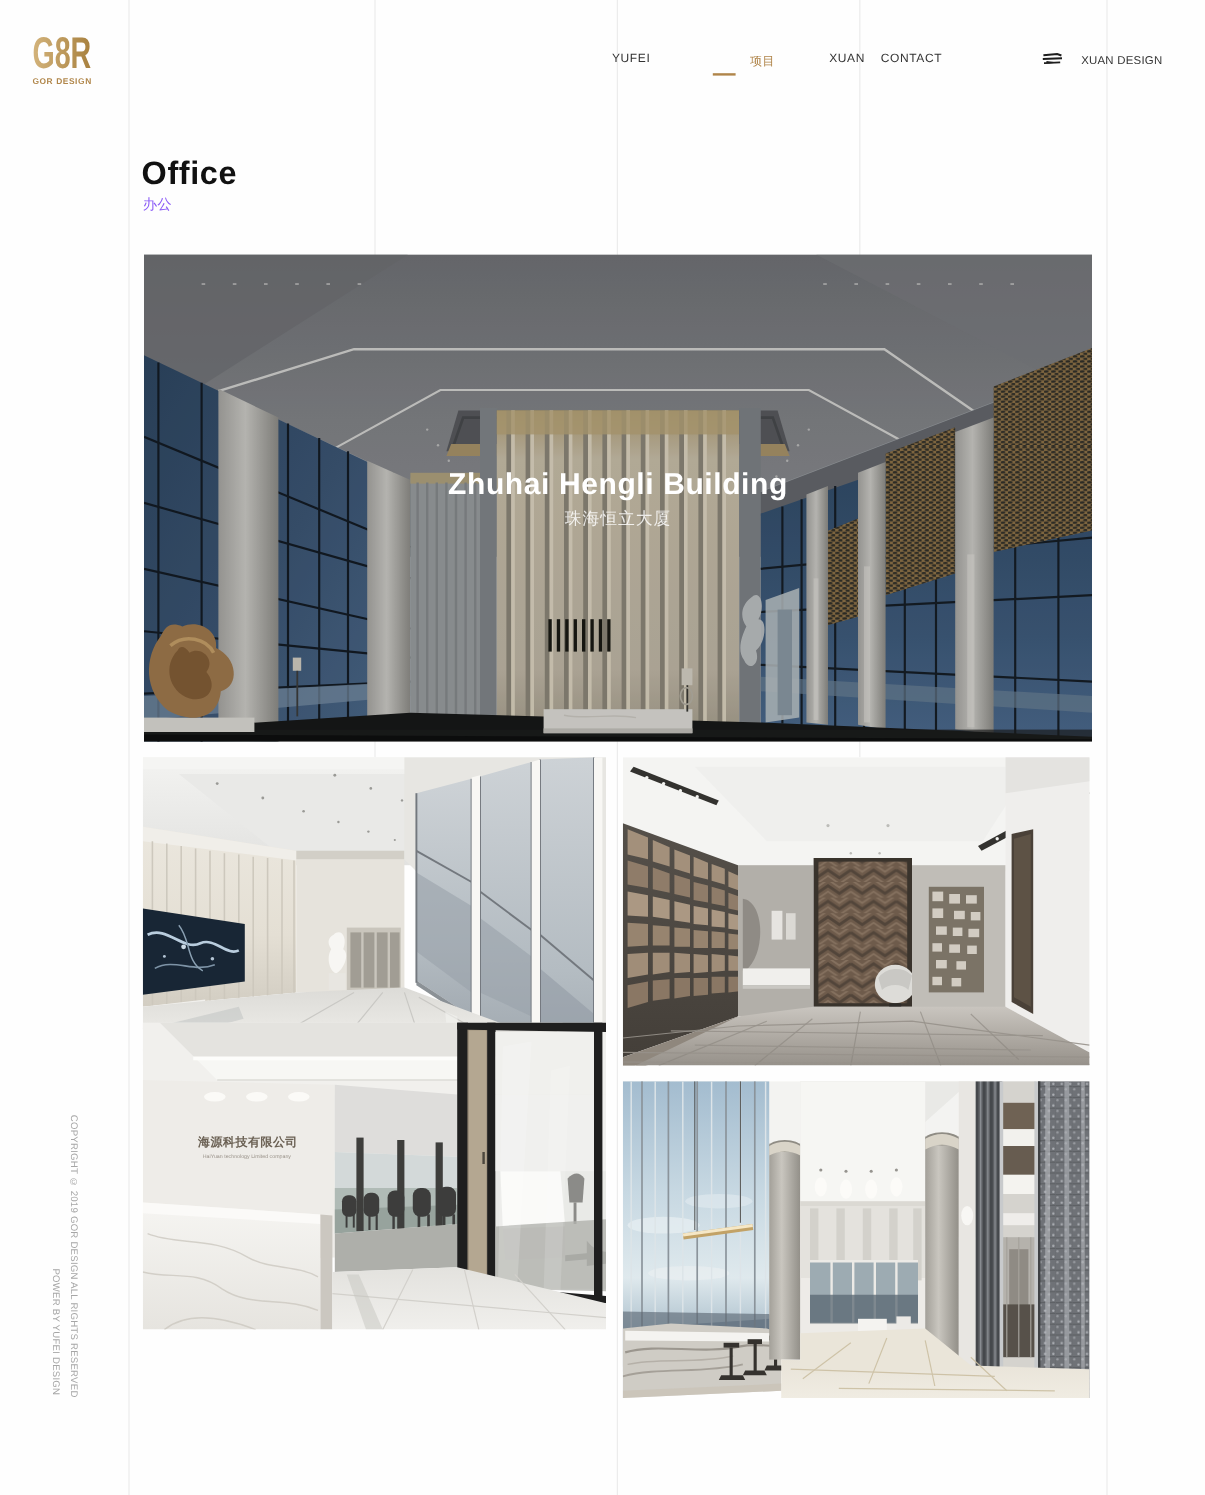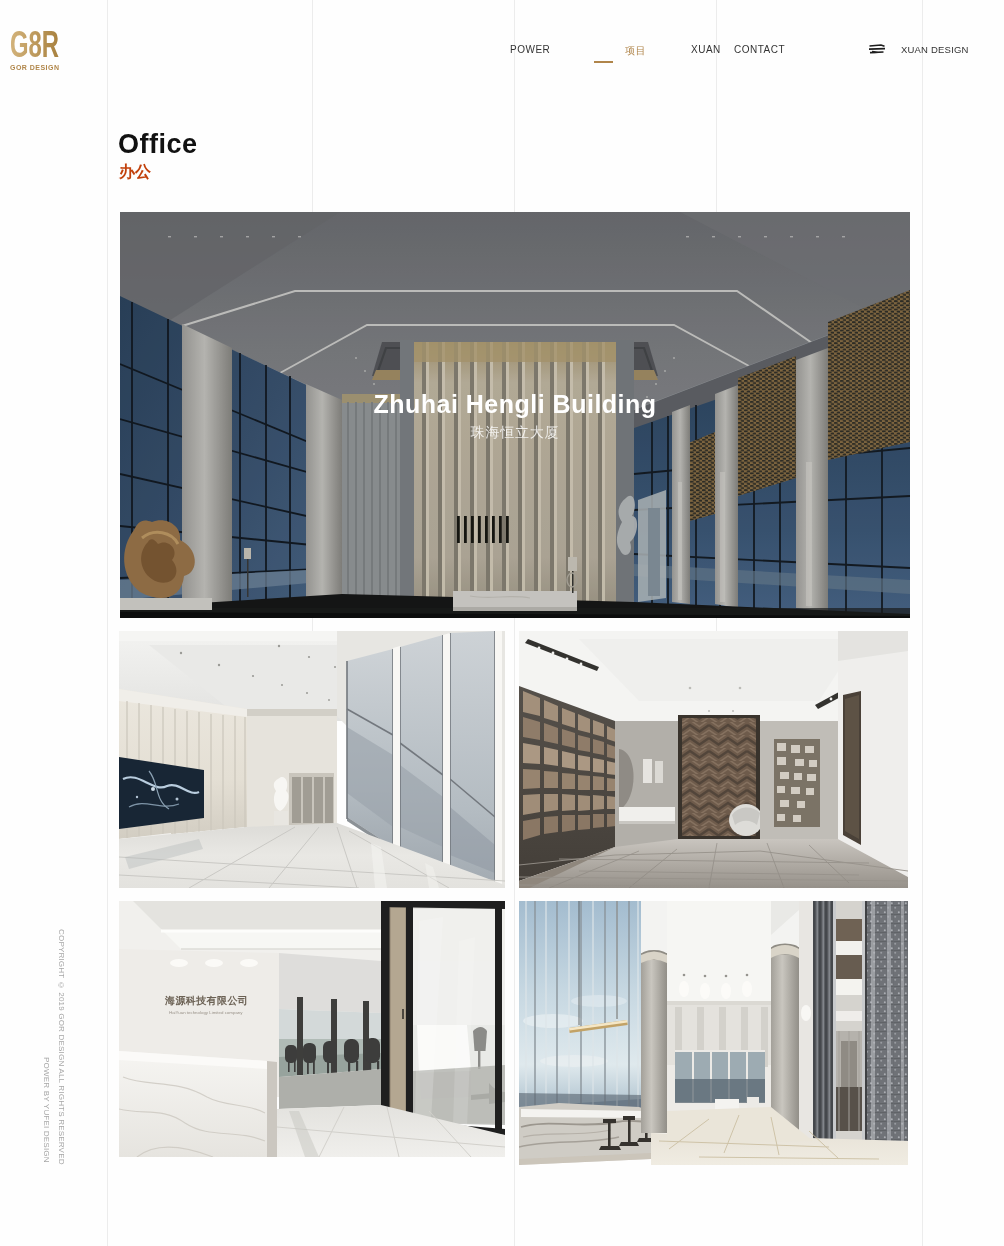--- a/index.html
+++ b/index.html
@@ -15,55 +15,55 @@
 <div class="vline" style="left:107px;height:1246px;"></div>
 
 <div class="vline" style="left:312px;height:631px;"></div>
 
 <div class="vline" style="left:514px;height:1246px;"></div>
 
 <div class="vline" style="left:716px;height:631px;"></div>
 
 <div class="vline" style="left:922px;height:1246px;"></div>
 
-<div class="abs" style="left:10px;top:28px;width:80px;height:45px;">
+<div class="abs" style="left:27px;top:28px;width:80px;height:45px;">
 <svg width="80" height="45" viewBox="0 0 80 45">
 <defs>
 <linearGradient id="gold" x1="0" y1="0" x2="1" y2="0">
 <stop offset="0" stop-color="#d3b37b"></stop>
           <stop offset="1" stop-color="#a8813f"></stop>
 </linearGradient>
 </defs>
 <text x="0" y="28.5" font-family="Liberation Sans" font-weight="bold" font-size="37" fill="url(#gold)" textLength="49" lengthAdjust="spacingAndGlyphs">G8R</text>
 <text x="0" y="42" font-family="Liberation Sans" font-weight="bold" font-size="7" fill="#b1874b" textLength="49" lengthAdjust="spacing">GOR DESIGN</text>
 </svg>
 </div>
 
-<div class="nav" style="left:510px;">POWER</div>
+<div class="nav" style="left:510px;">YUFEI</div>
 
 <div class="nav" style="left:593px;color:#b0854a;margin-left:32px;">项目</div>
 
 <div class="abs" style="left:594px;top:61px;width:19px;height:2px;background:#b0854a;"></div>
 
 <div class="nav" style="left:691px;">XUAN</div>
 
 <div class="nav" style="left:734px;">CONTACT</div>
 
 <div class="nav" style="left:868px;letter-spacing:0.2px;">
   <svg width="18" height="10" viewBox="0 0 18 10" style="vertical-align:-1px;">
     <path d="M1.5 2 L13 1 L16.5 2.2" stroke="#1d1d1d" stroke-width="1.7" fill="none"></path>
     <path d="M1 5.1 L17 4.6" stroke="#1d1d1d" stroke-width="1.7" fill="none"></path>
     <path d="M4 7.6 L10 8.4 L2 8.6 L15.5 8" stroke="#1d1d1d" stroke-width="1.6" fill="none"></path>
   </svg>
   <span style="margin-left:12px;font-size:9.5px;">XUAN DESIGN</span>
 </div>
 
 <div class="abs" style="left:118px;top:129px;font-size:27px;font-weight:bold;color:#111;letter-spacing:0.5px;">Office</div>
 
-<div class="abs" style="left:119px;top:162px;font-size:16px;font-weight:bold;color:#c2410c;">办公</div>
+<div class="abs" style="left:119px;top:162px;font-size:12px;font-weight:normal;color:#8b5cf6;">办公</div>
 
 <div class="abs" style="left:120px;top:212px;width:790px;height:406px;">
 <svg width="790" height="406" viewBox="0 0 790 406" id="hero">
 <defs>
 <linearGradient id="hceil" x1="0" y1="0" x2="0" y2="1">
  <stop offset="0" stop-color="#717376"></stop>
           <stop offset="0.55" stop-color="#838588"></stop>
           <stop offset="1" stop-color="#8c8e91"></stop>
 </linearGradient>
 <linearGradient id="hglassL" x1="0" y1="0" x2="1" y2="1">
@@ -582,21 +582,21 @@
 <g stroke="#97928b" stroke-width="1" fill="none" opacity="0.9">
 <path d="M0 234 L96 224 L241 220 L389 240"></path>
         <path d="M40 228 L350 232"></path>
         <path d="M0 246 L389 250"></path>
         <path d="M60 240 L340 244"></path>
         <path d="M0 254 L389 256"></path>
 </g>
 </svg>
 </div>
 
-<div class="abs" style="left:119px;top:901px;width:368px;height:256px;">
+<div class="abs" style="left:119px;top:852px;width:368px;height:256px;">
 <svg width="386" height="256" viewBox="0 0 386 256" id="imgC">
 <defs>
 <linearGradient id="cfloor" x1="0" y1="0" x2="0" y2="1">
  <stop offset="0" stop-color="#e3e2de"></stop>
           <stop offset="1" stop-color="#f0efec"></stop>
 </linearGradient>
 <linearGradient id="cmarble" x1="0" y1="0" x2="0" y2="1">
  <stop offset="0" stop-color="#f6f5f2"></stop>
           <stop offset="1" stop-color="#e6e4df"></stop>
 </linearGradient>

